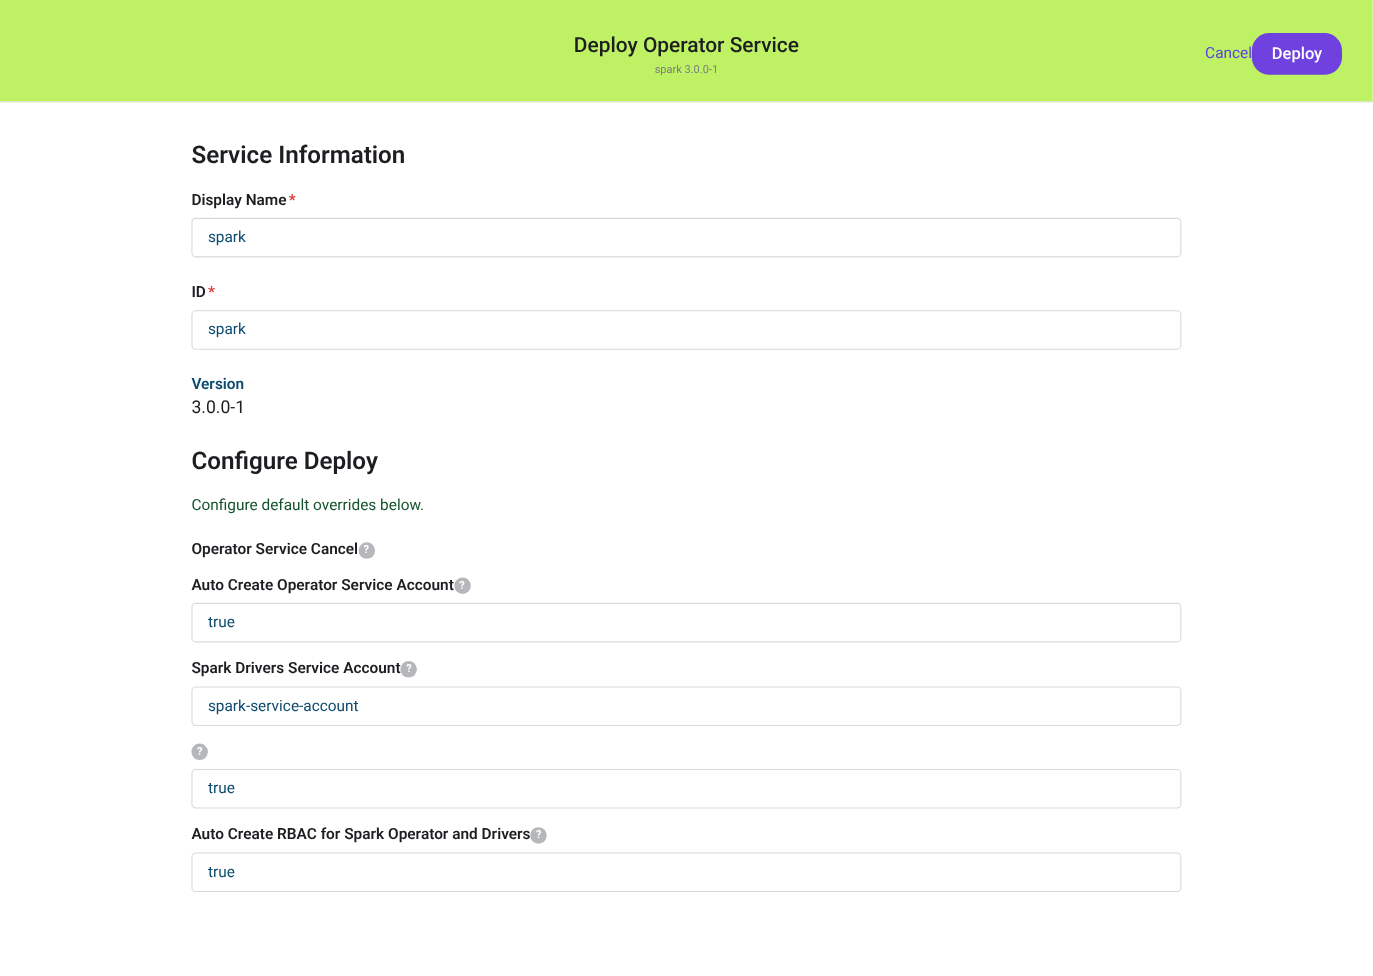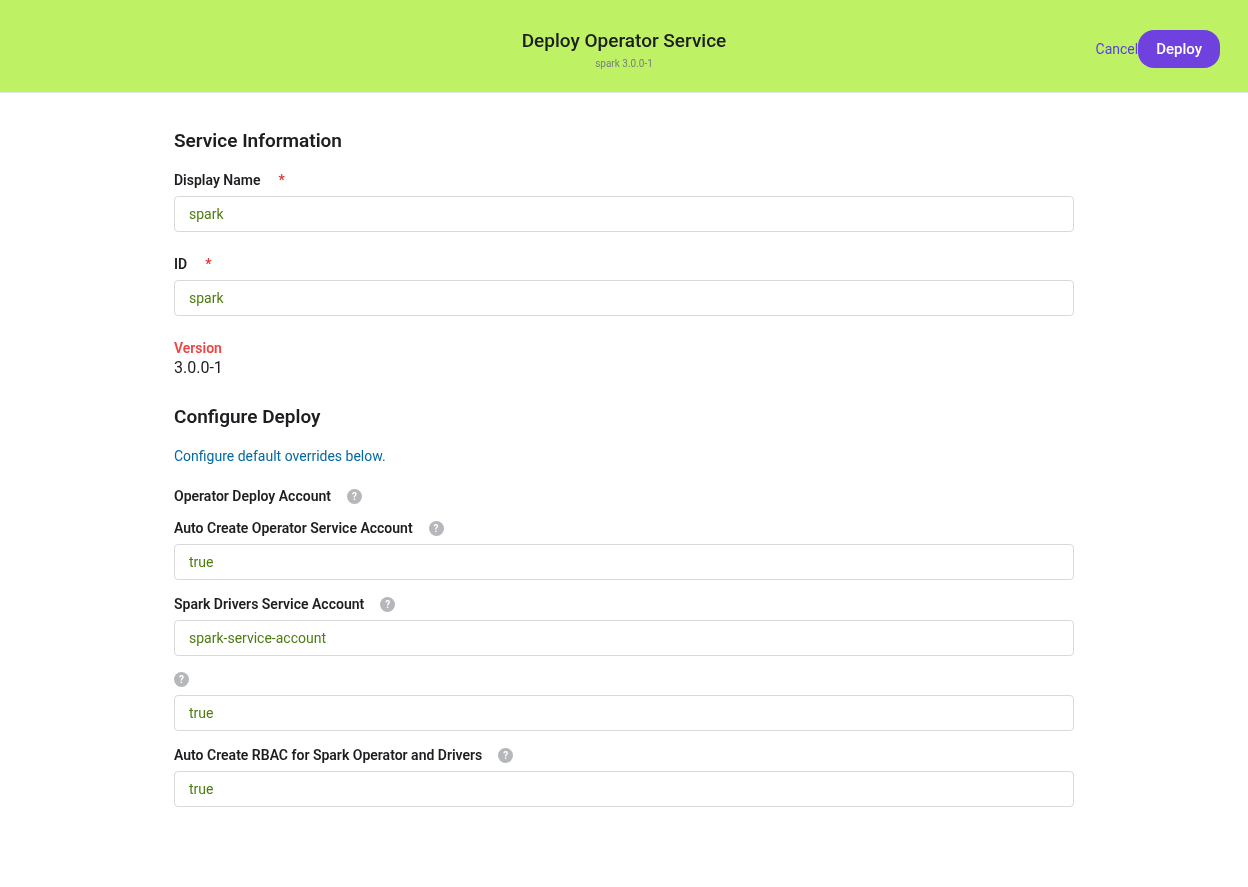--- a/index.html
+++ b/index.html
@@ -55,43 +55,43 @@
       padding: 10px 18px;
       cursor: pointer;
       font-family: inherit;
     }
     .content {
       max-width: 900px;
       margin: 0 auto;
       padding: 36px 0 40px 0;
     }
     .section-title {
-      font-size: 19px;
+      font-size: 22px;
       font-weight: 600;
       color: #1c1e21;
       margin-bottom: 20px;
     }
     .section-description {
       font-size: 14px;
-      color: #0369a1;
+      color: #14532d;
       margin-bottom: 24px;
     }
     .field {
       margin-bottom: 24px;
     }
     .field-tight {
       margin-bottom: 16px;
     }
     .field-label {
       font-size: 14px;
       font-weight: 600;
       color: #1c1e21;
       display: flex;
       align-items: center;
-      gap: 16px;
+      gap: 0;
       margin-bottom: 8px;
     }
     .field-label-row .red {
       color: #d63939;
       font-weight: 600;
       margin-left: 2px;
     }
     .help-icon {
       display: inline-flex;
       align-items: center;
@@ -104,33 +104,33 @@
       font-size: 10px;
       font-weight: 700;
       cursor: help;
     }
     .text-input {
       width: 100%;
       border: 1px solid #d7d9dd;
       border-radius: 4px;
       padding: 9px 14px;
       font-size: 14px;
-      color: #4d7c0f;
+      color: #0c4a6e;
       font-family: inherit;
       background: #ffffff;
     }
     .readonly-value {
       font-size: 16px;
       color: #1c1e21;
       margin-top: 2px;
     }
     .version-label {
       font-size: 14px;
       font-weight: 600;
-      color: #ef4444;
+      color: #0c4a6e;
     }
     .configure-section {
       margin-top: 28px;
     }
   </style>
 </head>
 <body>
 
 <div class="header">
   <button class="cancel-link">Cancel</button>
@@ -165,21 +165,21 @@
     <div class="version-label">Version</div>
     <div class="readonly-value">3.0.0-1</div>
   </div>
 
   <div class="configure-section">
     <h2 class="section-title">Configure Deploy</h2>
     <p class="section-description">Configure default overrides below.</p>
 
     <div class="field-tight">
       <div class="field-label">
-        <span>Operator Deploy Account</span>
+        <span>Operator Service Cancel</span>
         <span class="help-icon">?</span>
       </div>
     </div>
 
     <div class="field-tight">
       <div class="field-label">
         <span>Auto Create Operator Service Account</span>
         <span class="help-icon">?</span>
       </div>
       <input type="text" class="text-input" value="true" style="">

